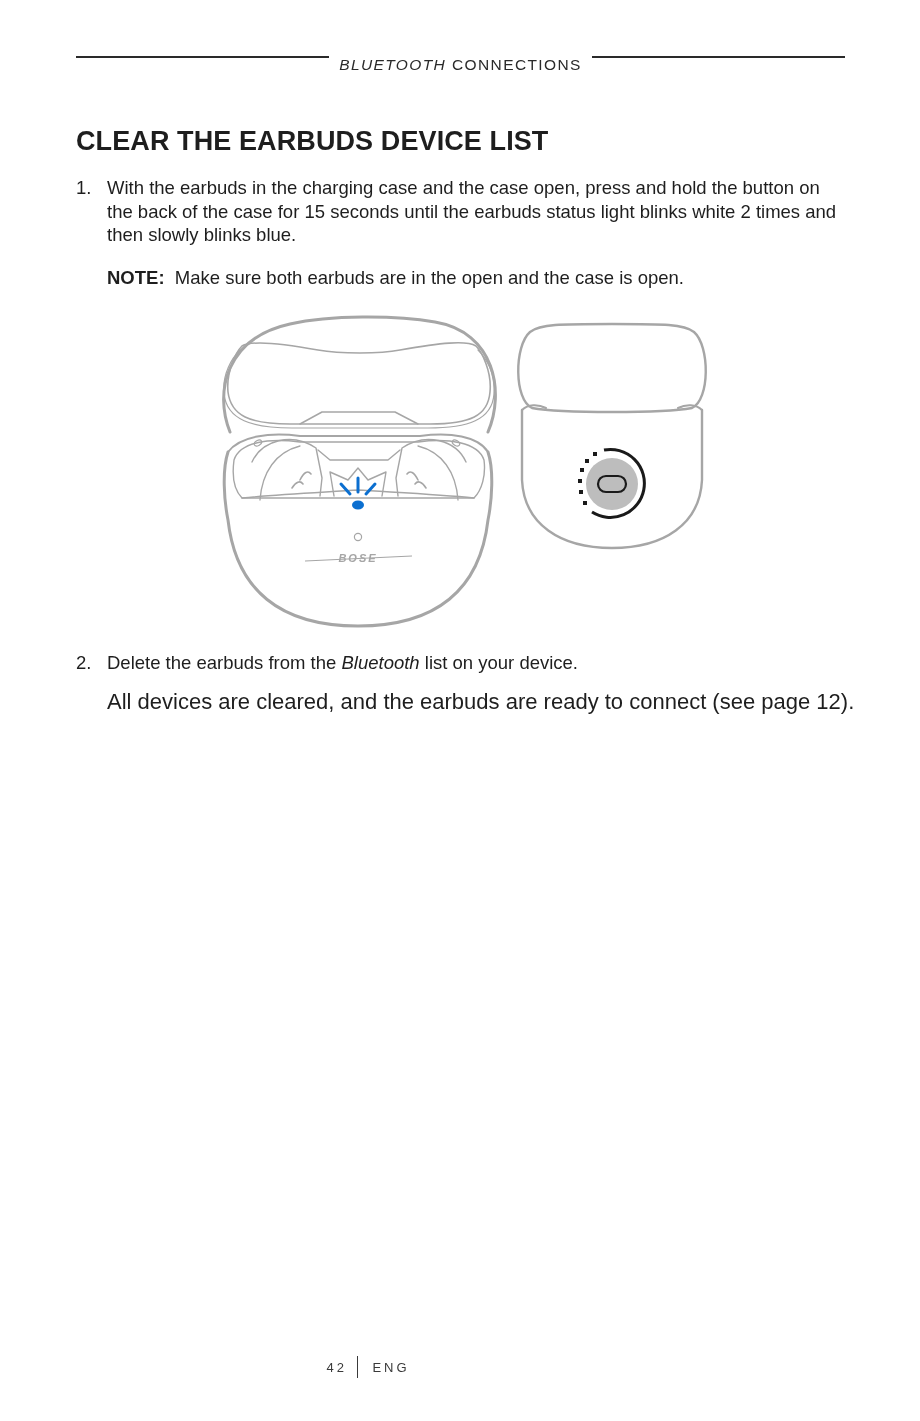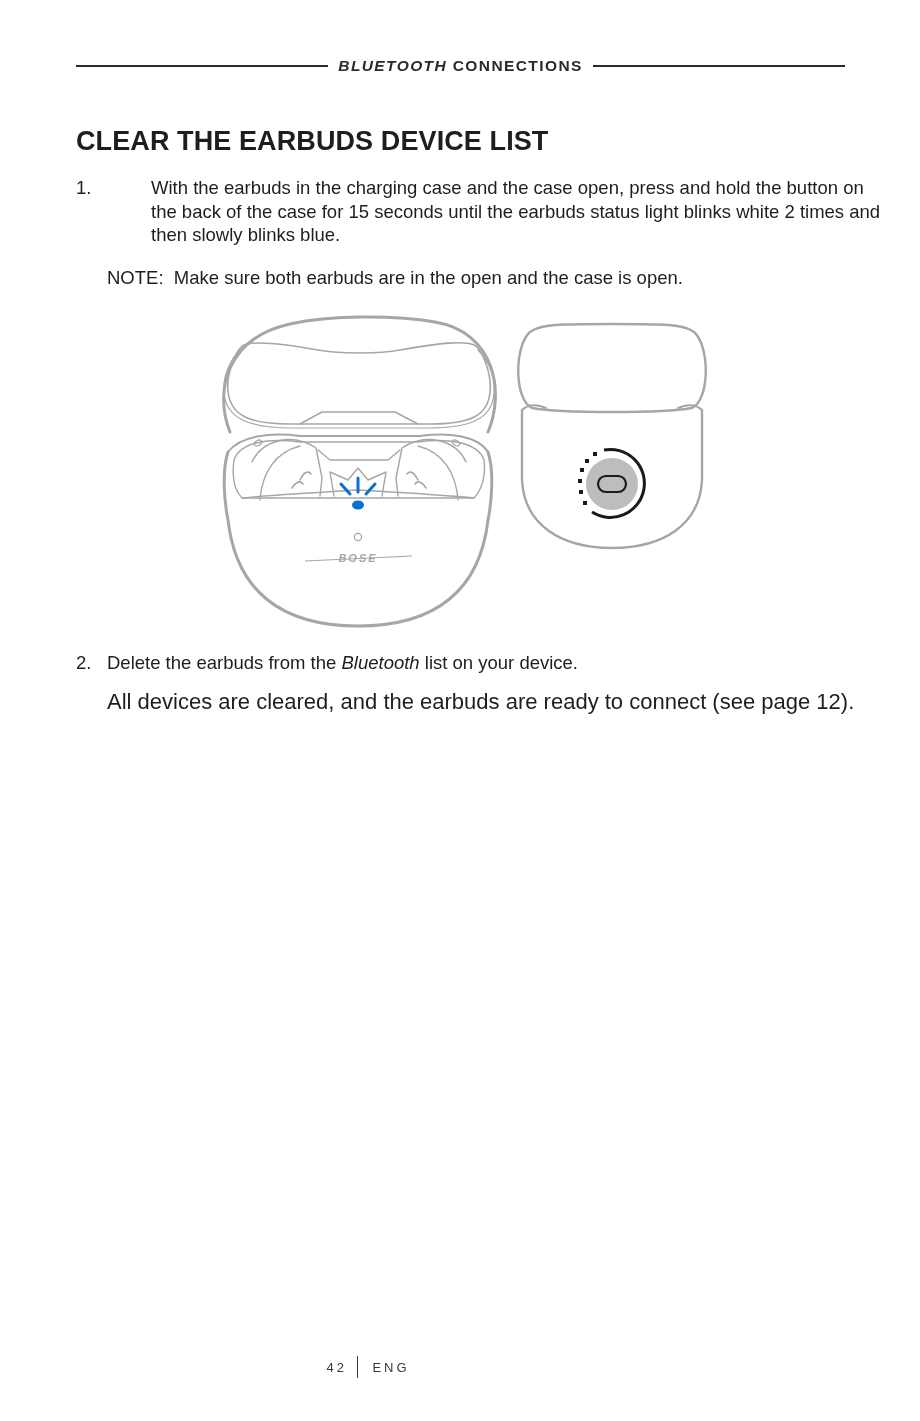--- a/index.html
+++ b/index.html
@@ -2,40 +2,40 @@
 <html><head>
   <meta charset="utf-8">
   <style>
     html, body { margin: 0; padding: 0; background: #ffffff; }
     body {
       width: 920px; height: 1421px; position: relative; overflow: hidden;
       font-family: "Liberation Sans", "DejaVu Sans", sans-serif; color: #1e1e1e;
     }
     .running-header {
       position: absolute; left: 76px; top: 56px; width: 769px; height: 20px;
-      display: flex; align-items: center; font-weight: bold;
+      display: flex; 
     }
     .running-header .rule { flex: 1; height: 1.5px; background: #2a2a2a; }
     .running-header .label {
       padding: 0 10px; font-size: 15.5px; letter-spacing: 1.4px; color: #2a2a2a; white-space: nowrap;
     }
     .running-header .label em { font-style: italic; }
     .page-title {
       position: absolute; left: 76px; top: 126px; margin: 0;
       font-size: 27px; font-weight: bold; letter-spacing: 0.1px; color: #1e1e1e;
     }
     .step {
       position: absolute; left: 76px; font-size: 18.5px; line-height: 23.5px; color: #1e1e1e;
     }
     .step .num { position: absolute; left: 0; top: 0; }
     .step .body { position: absolute; left: 31px; }
     .step1 { top: 176px; width: 770px; }
-    .step1 .body { width: 740px; margin-left: 44px; }
+    .step1 .body { width: 740px; }
     .note { position: absolute; left: 107px; top: 266px; font-size: 18.5px; line-height: 23.5px; }
-    .note strong { font-weight: normal; }
+    .note strong { font-weight: bold; }
     .step2 { top: 651px; width: 770px; }
     .step2 .body em { font-style: italic; }
     .result { position: absolute; left: 107px; top: 690px; font-size: 22px; line-height: 23.5px; }
     .illustration { position: absolute; left: 215px; top: 312px; width: 500px; height: 322px; }
     .footer {
       position: absolute; left: 0; width: 736px; top: 1355px; height: 24px;
       display: flex; justify-content: center; align-items: center;
       font-size: 13px; letter-spacing: 3px; color: #3a3a3a;
     }
     .footer .sep { width: 1.5px; height: 22px; background: #3a3a3a; margin: 0 14px 0 10px; }

